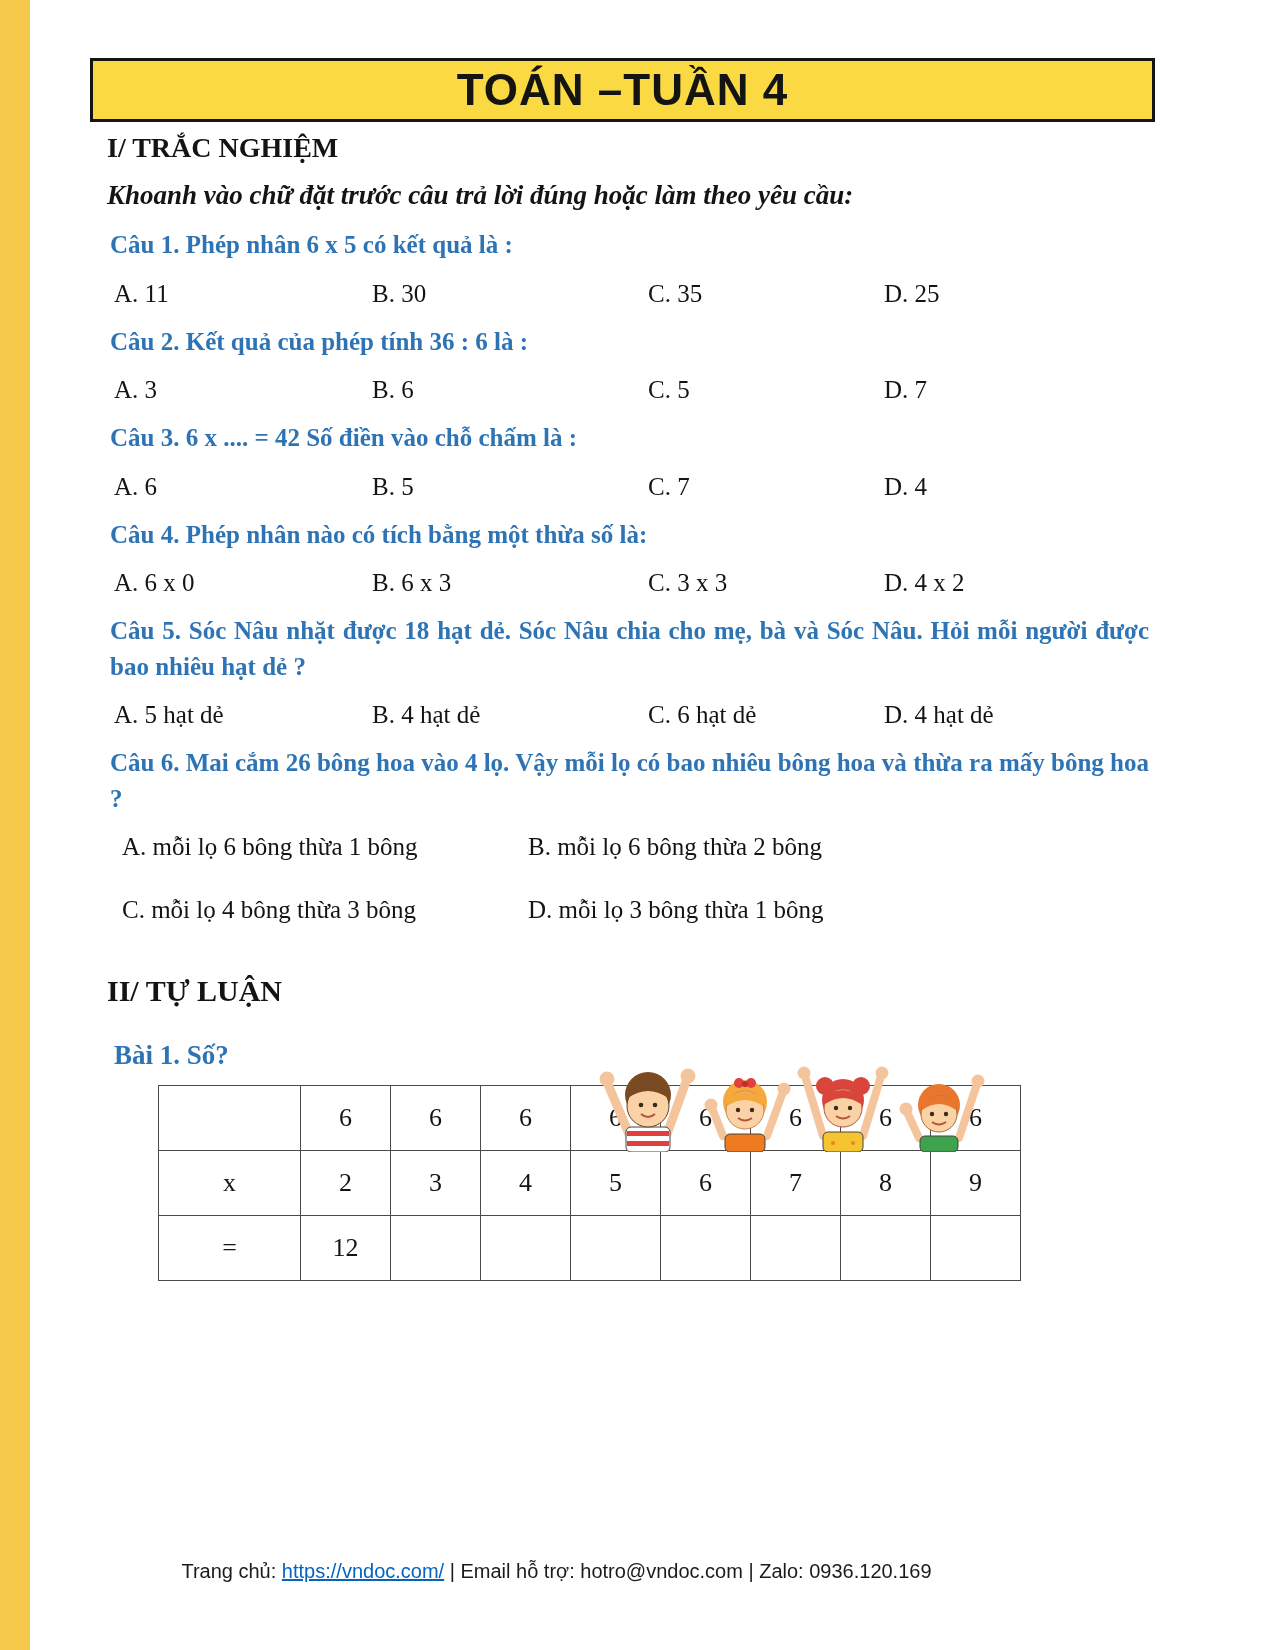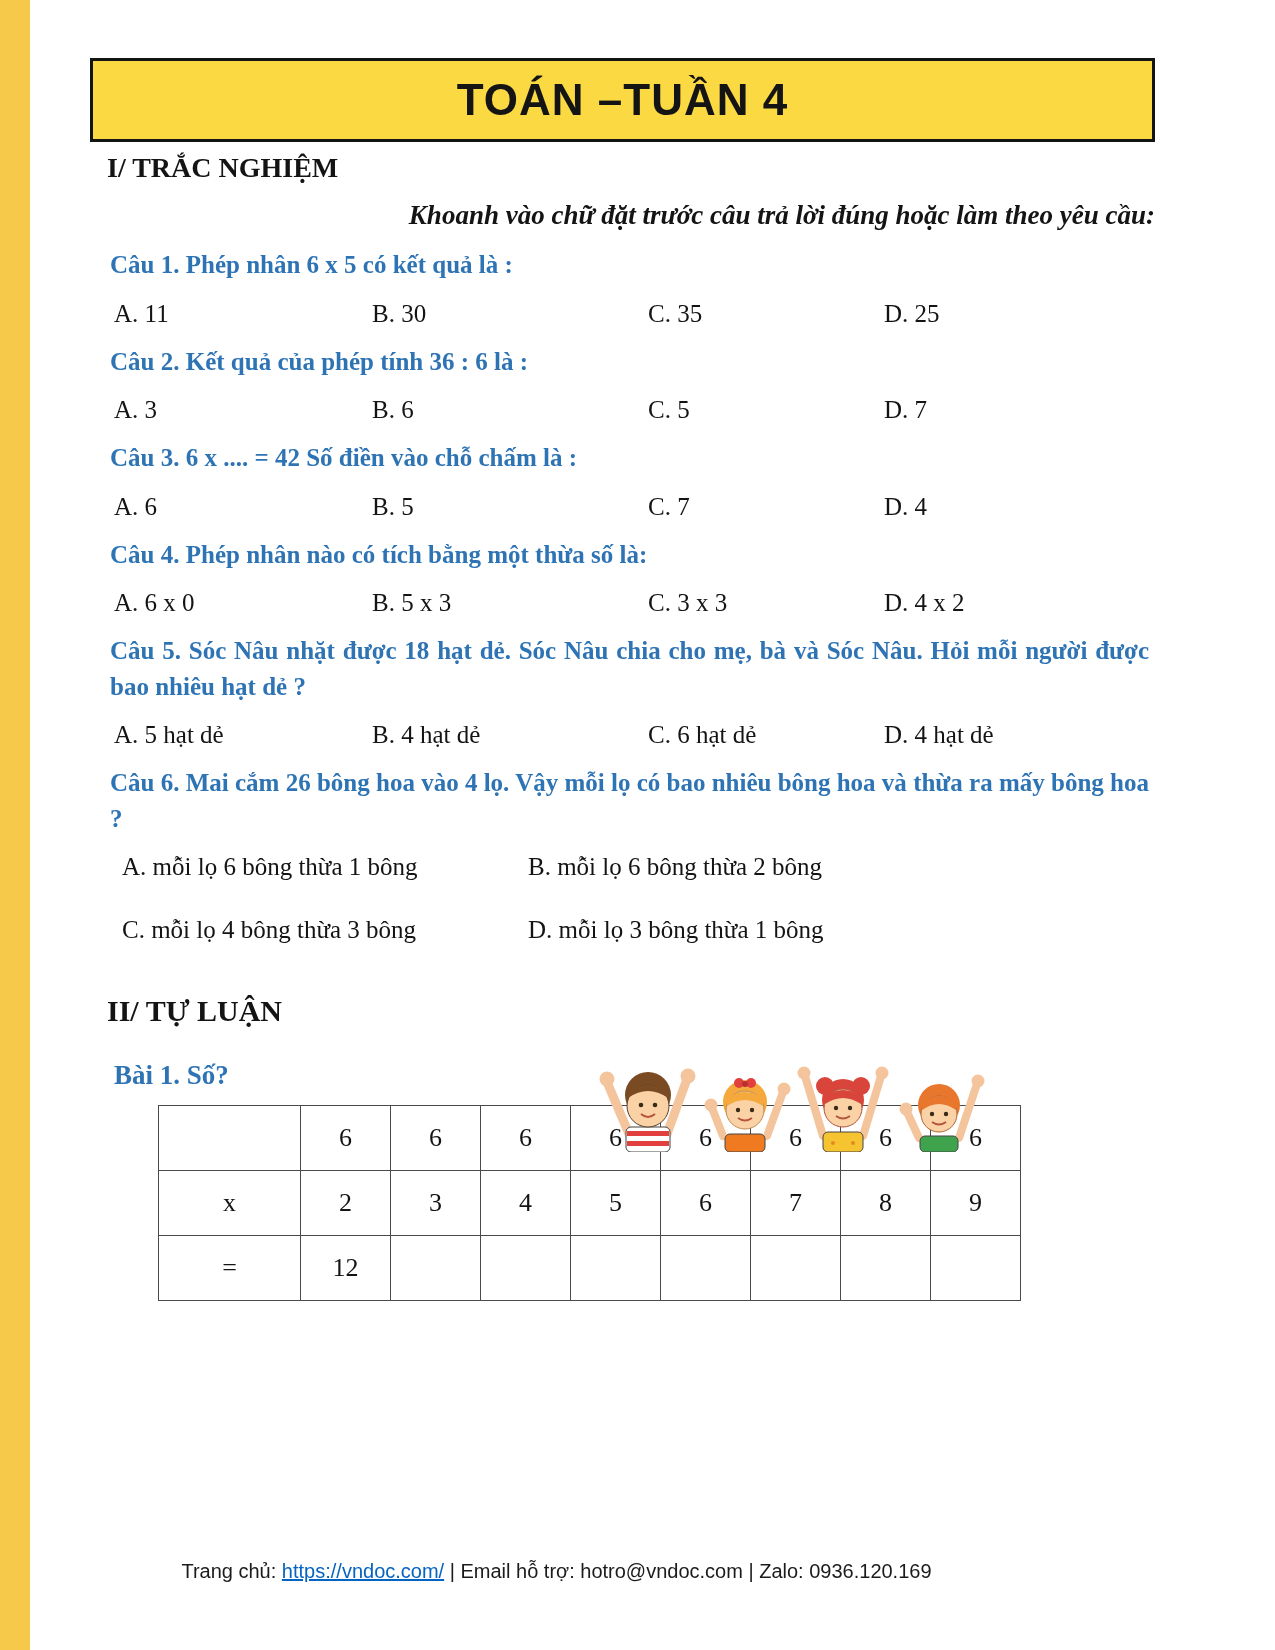--- a/index.html
+++ b/index.html
@@ -9,34 +9,34 @@
     font-family:"Liberation Serif", serif; color:#1b1b1b;
   }
   .left-strip {
     position:absolute; left:0; top:0; width:30px; height:1650px;
     background:#F6C94B;
   }
   .content {
     position:absolute; left:90px; top:58px; width:1065px;
   }
   .banner {
-    background:#FBD943; border:3px solid #141414; height:84px;
+    background:#FBD943; border:3px solid #141414; height:64px;
     display:flex; align-items:center; justify-content:center;
   }
   .banner-title {
     font-family:"Liberation Sans", sans-serif; font-weight:bold;
     font-size:44px; color:#141414; letter-spacing:1px;
   }
   .sec-heading {
     font-size:28px; font-weight:bold; color:#141414;
     margin:10px 0 0 17px;
   }
   .instruction {
     font-size:27px; font-weight:bold; font-style:italic;
-    margin:16px 0 0 17px; color:#141414;text-align:right;
+    margin:16px 0 0 17px; color:#141414;
   }
   .question { margin-top:16px; padding-left:20px; padding-right:6px; }
   .q-prompt {
     color:#2E74B5; font-weight:bold; font-size:25px; line-height:1.42;
     text-align:justify;
   }
   .options {
     display:grid; grid-template-columns:258px 276px 236px auto;
     margin-top:17px; padding-left:4px; font-size:25px; color:#141414;
   }
@@ -109,21 +109,21 @@
       <span>B. 5</span>
       <span>C. 7</span>
       <span>D. 4</span>
     </div>
   </div>
 
   <div class="question">
     <p class="q-prompt">Câu 4.  Phép nhân nào có tích bằng một thừa số là:</p>
     <div class="options">
       <span>A. 6 x 0</span>
-      <span>B. 5 x 3</span>
+      <span>B. 6 x 3</span>
       <span>C. 3 x 3</span>
       <span>D. 4 x 2</span>
     </div>
   </div>
 
   <div class="question">
     <p class="q-prompt">Câu 5. Sóc Nâu nhặt được 18 hạt dẻ. Sóc Nâu chia cho mẹ, bà và Sóc Nâu. Hỏi mỗi người được bao nhiêu hạt dẻ ?</p>
     <div class="options">
       <span>A. 5 hạt dẻ</span>
       <span>B. 4 hạt dẻ</span>

